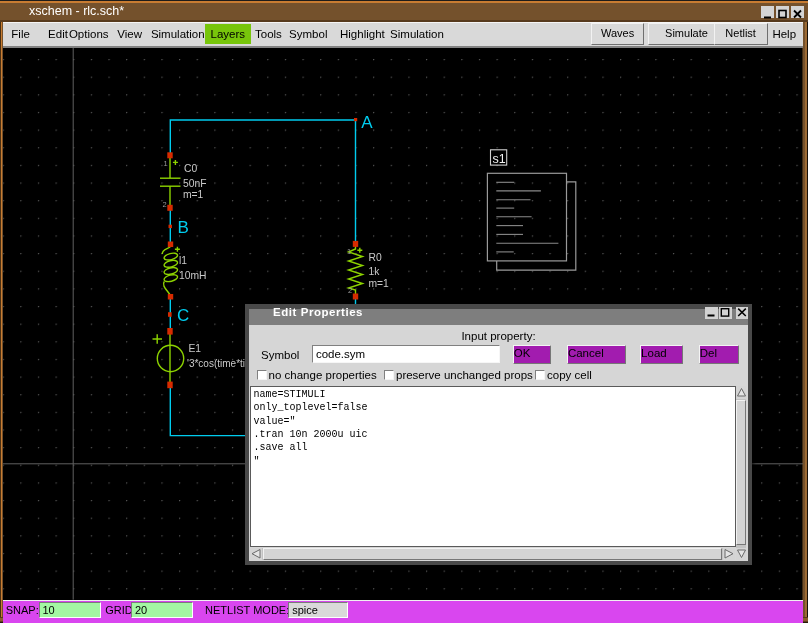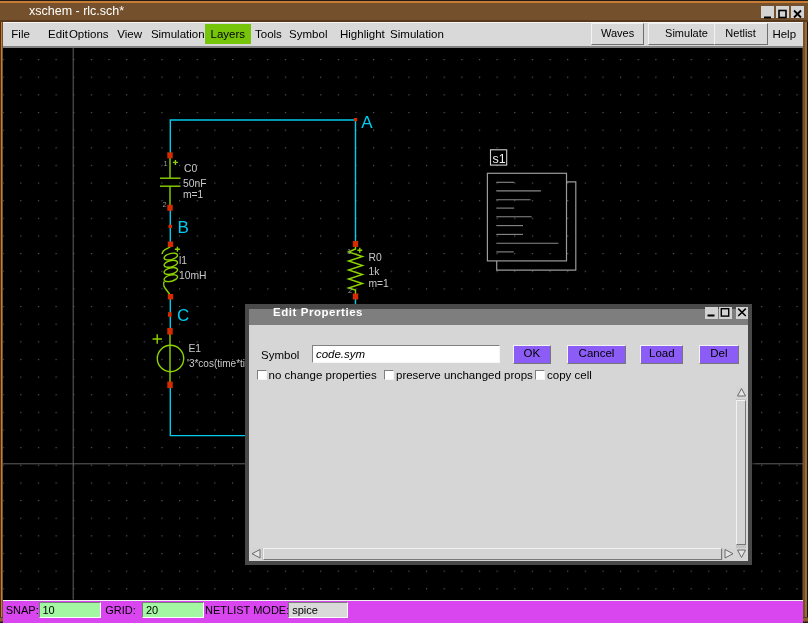--- a/index.html
+++ b/index.html
@@ -35,22 +35,22 @@
 .sfield { position:absolute; top:1px; height:16px; border:1px solid #7a7a7a;
   border-bottom-color:#fff; border-right-color:#fff; font-size:11px; padding:1.5px 0 0 3px; }
 
 #dlg { left:245px; top:304px; width:507px; height:261px; background:#494949;
   font-size:11.5px; color:#000; box-shadow:2px 2px 3px rgba(0,0,0,0.6); }
 #dlg .in { position:absolute; }
 #dtitle { left:4px; top:4.5px; width:498.5px; height:16px; background:#7e7e7e; }
 #dtitletext { left:28px; top:2px; color:#fff; font-size:11.5px; font-weight:bold; letter-spacing:0.55px; }
 .dbtn { position:absolute; top:3px; width:12.6px; height:11.6px; background:#d2d2d2; }
 #dbody { left:4px; top:20.5px; width:498.5px; height:236.5px; background:#d6d6d6; }
-.btn { position:absolute; background:#8b5cf6; border:1.5px solid;
-  border-color:#f4f4f4 #767676 #767676 #f4f4f4; text-align:center;
+.btn { position:absolute; background:#a21caf; border:1.5px solid;
+  border-color:#f4f4f4 #767676 #767676 #f4f4f4; text-align:left;
   font-size:11.5px; line-height:15px; height:19px; top:40.5px; }
 .cb { position:absolute; top:65.5px; width:10px; height:10px; background:#fff;
   border:1px solid #808080; border-bottom-color:#f4f4f4; border-right-color:#f4f4f4; }
 .cbl { position:absolute; top:64.5px; font-size:11.5px; }
 #tarea { left:5px; top:81.5px; width:485.5px; height:161px; background:#fff;
   border:1px solid #5a5a5a; font-family:"Liberation Mono",monospace;
   font-size:10px; line-height:13.4px; color:#000; padding:1.2px 0 0 2.5px; white-space:pre; }
 </style></head>
 <body>
 <div class="abs" id="titlebar"></div>
@@ -179,52 +179,59 @@
     <line x1="496.3" y1="234.4" x2="523" y2="234.4"></line>
     <line x1="496.3" y1="243.3" x2="558.4" y2="243.3"></line>
     <line x1="496.3" y1="251.9" x2="513.7" y2="251.9"></line>
   </g>
 </svg>
 
 <div class="abs" id="statusbar">
   <span class="sl" style="left:2.7px;">SNAP:</span>
   <span class="sfield" style="left:35.5px; width:62.9px; background:#a3f7a3;">10</span>
   <span class="sl" style="left:102.3px;">GRID:</span>
-  <span class="sfield" style="left:139px; width:62.4px; background:#a3f7a3;">20</span>
+  <span class="sfield" style="left:128px; width:62.4px; background:#a3f7a3;">20</span>
   <span class="sl" style="left:202.1px;">NETLIST MODE:</span>
   <span class="sfield" style="left:285.2px; width:59.8px; background:#d9d9d9;">spice</span>
 </div>
 
 <div class="abs" id="dlg">
   <div class="in" id="dtitle"></div>
   <div class="in" id="dtitletext">Edit Properties</div>
   <div class="dbtn" style="left:460.3px;"><svg width="12" height="11">
         <line x1="2.5" y1="8.5" x2="9.5" y2="8.5" stroke="#000" stroke-width="2"></line>
       </svg></div>
   <div class="dbtn" style="left:474px;"><svg width="12" height="11">
         <rect x="2.3" y="1.7" width="7.4" height="7.4" fill="none" stroke="#000" stroke-width="1.4"></rect>
       </svg></div>
   <div class="dbtn" style="left:490.8px;"><svg width="12" height="11">
         <path d="M2.2,1.6 L9.8,9 M9.8,1.6 L2.2,9" stroke="#000" stroke-width="1.5"></path>
       </svg></div>
   <div class="in" id="dbody"></div>
+  <div class="in" style="left:0; top:25.5px; width:507px; text-align:center;">Input property:</div>
   <div class="in" style="left:16px; top:45px;">Symbol</div>
   <div class="in" style="left:66.9px; top:41.3px; width:188px; height:17.3px; background:#fff;
        border:1px solid #808080; border-bottom-color:#f6f6f6; border-right-color:#f6f6f6;
-       padding:2px 0 0 3px;font-style:italic;">code.sym</div>
+       padding:2px 0 0 3px;">code.sym</div>
   <div class="btn" style="left:267.7px; width:38.3px;">OK</div>
   <div class="btn" style="left:321.9px; width:59.2px;">Cancel</div>
   <div class="btn" style="left:395.1px; width:43.4px;">Load</div>
   <div class="btn" style="left:453.8px; width:40.1px;">Del</div>
   <div class="cb" style="left:11.5px;"></div>
   <div class="cbl" style="left:23.6px;">no change properties</div>
   <div class="cb" style="left:139px;"></div>
   <div class="cbl" style="left:151px;">preserve unchanged props</div>
   <div class="cb" style="left:290px;"></div>
   <div class="cbl" style="left:302px;">copy cell</div>
+  <div class="in" id="tarea">name=STIMULI
+only_toplevel=false
+value="
+.tran 10n 2000u uic
+.save all
+"</div>
 
   <div class="in" style="left:490.7px; top:81.7px; width:10.8px; height:173.8px; background:#c2c2c2;"></div>
   <div class="in" style="left:490.7px; top:81.7px; width:10.8px; height:13px; background:#d4d4d4;">
     <svg width="11" height="13">
         <path d="M5.5,2.5 L1.5,10 L9.5,10 Z" fill="#e4e4e4" stroke="#6a6a6a" stroke-width="1"></path>
       </svg></div>
   <div class="in" style="left:490.7px; top:96px; width:10.8px; height:145px; background:#d4d4d4;
        border:1px solid; border-color:#f2f2f2 #777 #777 #f2f2f2;"></div>
   <div class="in" style="left:490.7px; top:244px; width:10.8px; height:11.5px; background:#d4d4d4;">
     <svg width="11" height="12">

